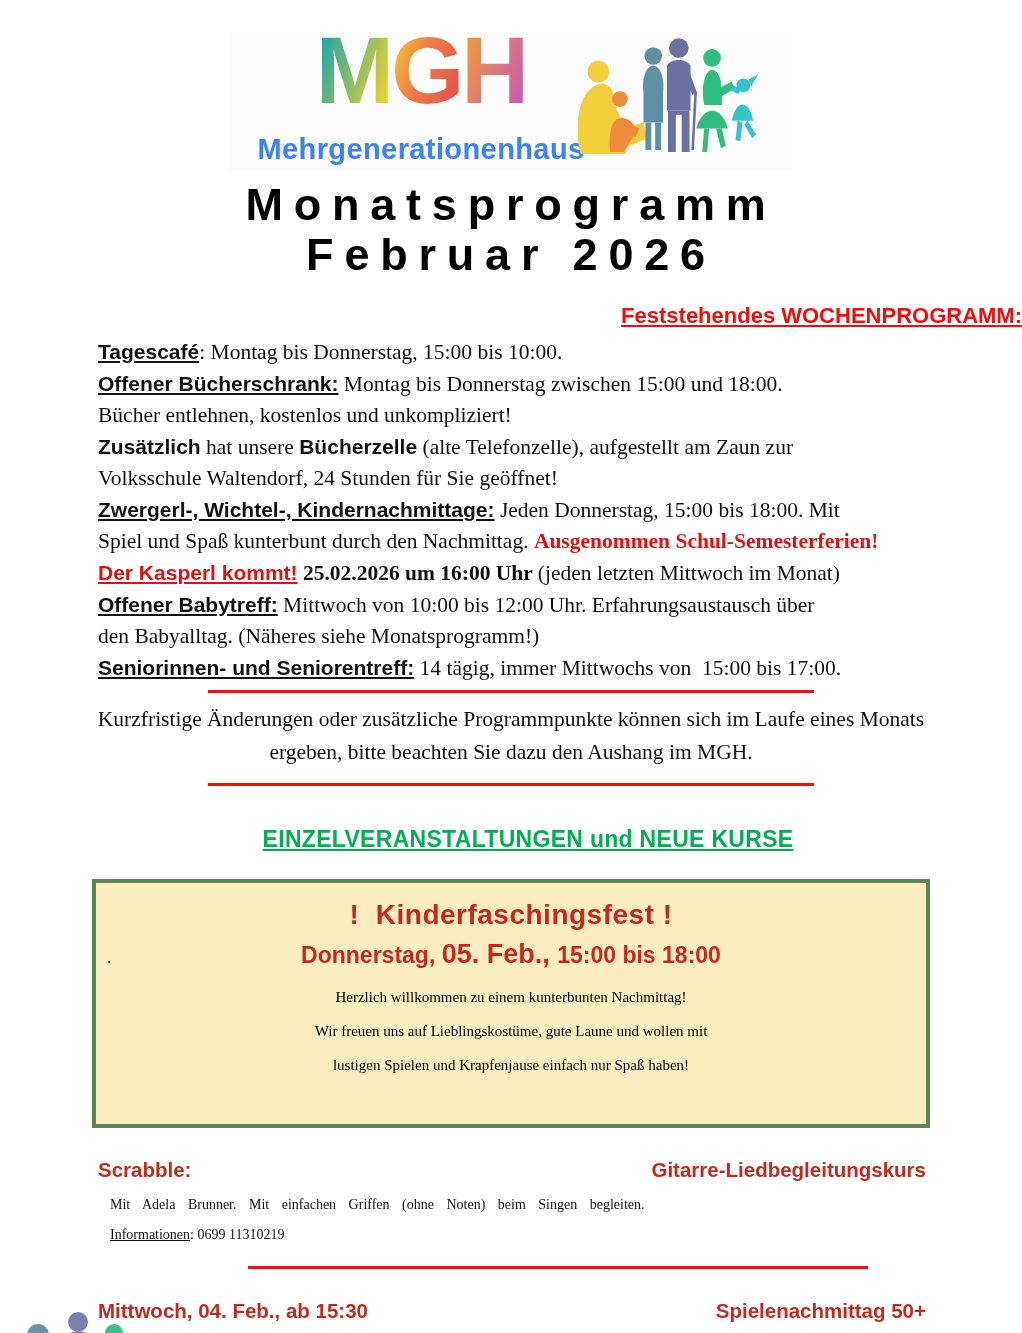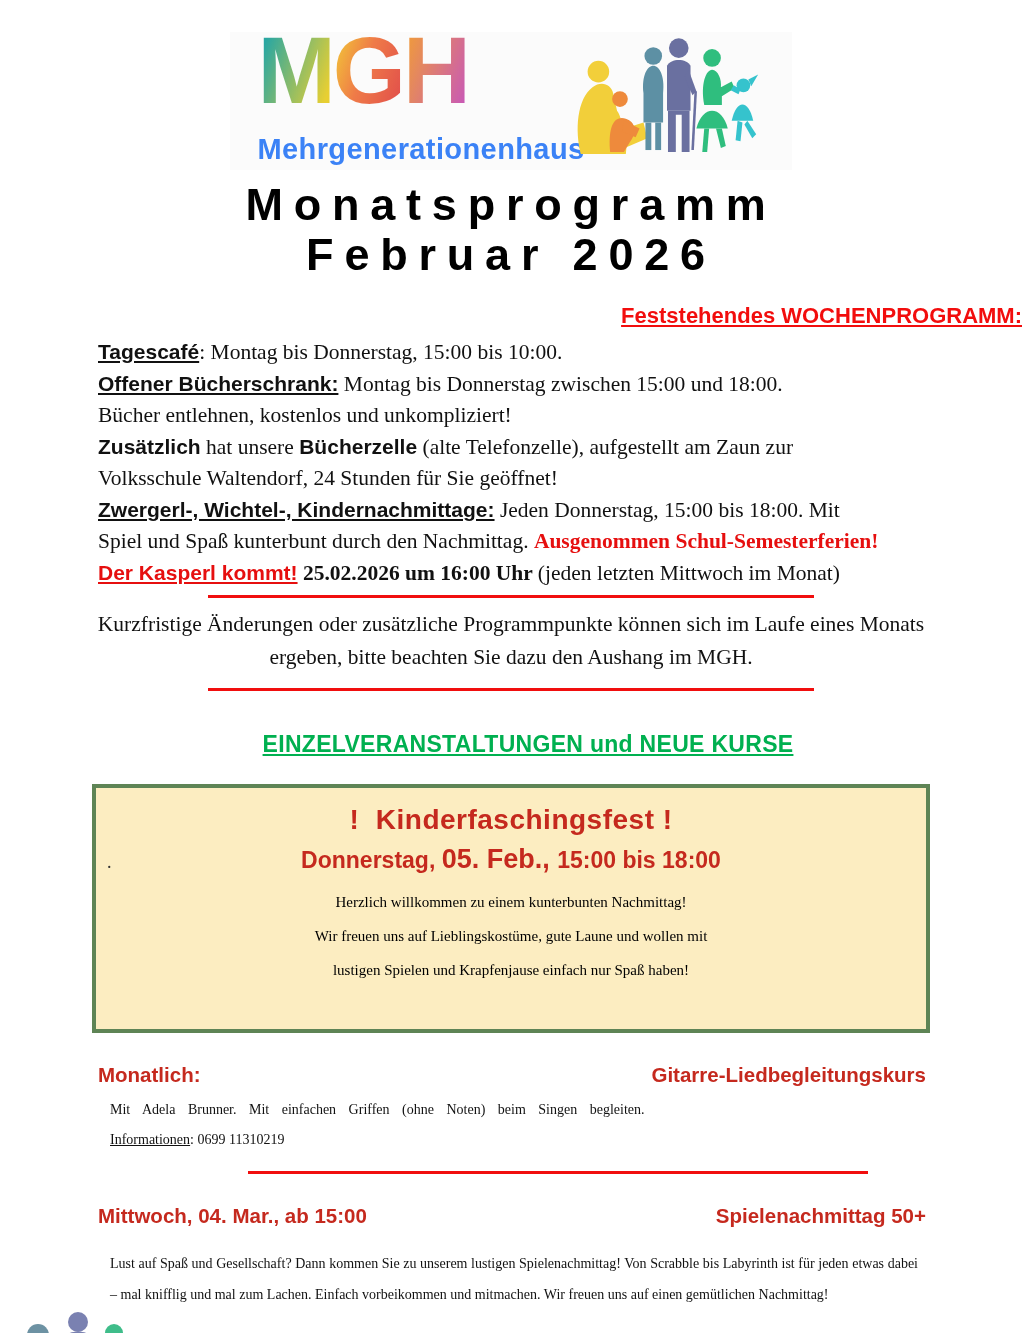--- a/index.html
+++ b/index.html
@@ -2,21 +2,21 @@
 <html lang="de"><head>
 <meta charset="utf-8">
 <style>
   html,body{margin:0;padding:0;background:#ffffff;}
   body{width:1022px;height:1333px;overflow:hidden;font-family:"Liberation Sans",sans-serif;color:#111;}
   .page{position:relative;width:1022px;height:1333px;overflow:hidden;background:#fff;}
 
   
   .logo-block{width:562px;height:138px;margin:32px auto 0;background:#fbfbfb;display:flex;align-items:flex-end;justify-content:center;}
   .logo-inner{display:flex;align-items:flex-end;}
-  .logo-text{display:flex;flex-direction:column;align-items:flex-start;padding-bottom:4px;}
+  .logo-text{display:flex;flex-direction:column;align-items:center;padding-bottom:4px;}
   .mgh-letters{font-weight:bold;font-size:94px;line-height:0.88;letter-spacing:-3px;}
   .mgh-letters span{-webkit-background-clip:text;background-clip:text;color:transparent;display:inline-block;}
   .lm{background:linear-gradient(110deg,#2aa7a2 12%,#e8cf32 88%);}
   .lg{background:linear-gradient(110deg,#f2c937 4%,#ef7b48 45%,#e2514b 92%);}
   .lh{background:linear-gradient(110deg,#ef9a3d 8%,#c95ab4 92%);}
   .logo-sub{color:#3b82f6;font-size:29px;font-weight:bold;letter-spacing:0.4px;margin-top:20px;}
   .people-svg{width:196px;height:134px;margin-left:-16px;}
 
   
   .title{font-weight:bold;text-align:center;font-size:45px;letter-spacing:0.24em;line-height:1.12;margin-top:10px;color:#000;}
@@ -123,20 +123,22 @@
 
   <div class="sec-head">Feststehendes WOCHENPROGRAMM:</div>
 
   <div class="weekly">
     <p><span class="lbl">Tagescafé</span><span>: Montag bis Donnerstag, 15:00 bis 10:00.</span></p>
     <p><span class="lbl">Offener Bücherschrank:</span><span> Montag bis Donnerstag zwischen 15:00 und 18:00.</span></p>
     <p>Bücher entlehnen, kostenlos und unkompliziert!</p>
     <p><span class="b">Zusätzlich</span><span> hat unsere </span><span class="b">Bücherzelle</span><span> (alte Telefonzelle), aufgestellt am Zaun zur</span><br><span>Volksschule Waltendorf, 24 Stunden für Sie geöffnet!</span></p>
     <p><span class="lbl">Zwergerl-, Wichtel-, Kindernachmittage:</span><span> Jeden Donnerstag, 15:00 bis 18:00. Mit</span><br><span>Spiel und Spaß kunterbunt durch den Nachmittag. </span><span class="alert">Ausgenommen Schul-Semesterferien!</span></p>
     <p><span class="lbl redlbl">Der Kasperl kommt!</span><span class="bser">&nbsp;25.02.2026 um 16:00 Uhr </span><span>(jeden letzten Mittwoch im Monat)</span></p>
+    <p><span class="lbl">Offener Babytreff:</span><span> Mittwoch von 10:00 bis 12:00 Uhr. Erfahrungsaustausch über</span><br><span>den Babyalltag. (Näheres siehe Monatsprogramm!)</span></p>
+    <p><span class="lbl">Seniorinnen- und Seniorentreff:</span><span>&nbsp;14 tägig, immer Mittwochs von &nbsp;15:00 bis 17:00.</span></p>
   </div>
 
   <div class="sep"></div>
 
   <div class="notice">Kurzfristige Änderungen oder zusätzliche Programmpunkte können sich im Laufe eines Monats ergeben, bitte beachten Sie dazu den Aushang im MGH.</div>
 
   <div class="sep sep2"></div>
 
   <div class="events-head">EINZELVERANSTALTUNGEN und NEUE KURSE</div>
 
@@ -145,32 +147,32 @@
     <div class="fbox-title">!&nbsp; Kinderfaschingsfest !</div>
     <div class="fbox-sub"><span>Donnerstag, </span><span class="big">05. Feb., </span><span>15:00 bis 18:00</span></div>
     <div class="fbox-body">
       <span>Herzlich willkommen zu einem kunterbunten Nachmittag!</span><br>
       <span>Wir freuen uns auf Lieblingskostüme, gute Laune und wollen mit</span><br>
       <span>lustigen Spielen und Krapfenjause einfach nur Spaß haben!</span>
     </div>
   </div>
 
   <div class="row-head">
-    <span>Monatlich:</span>
+    <span>Scrabble:</span>
     <span>Gitarre-Liedbegleitungskurs</span>
   </div>
   <div class="body-par">
     <span class="wide">Mit Adela Brunner. Mit einfachen Griffen (ohne Noten) beim Singen begleiten.</span><br>
     <span class="u">Informationen</span><span>: 0699 11310219</span>
   </div>
 
   <div class="sep sep3"></div>
 
   <div class="row-head">
-    <span>Mittwoch, 04. Mar., ab 15:00</span>
+    <span>Mittwoch, 04. Feb., ab 15:30</span>
     <span>Spielenachmittag 50+</span>
   </div>
   <div class="body-par games-par">Lust auf Spaß und Gesellschaft? Dann kommen Sie zu unserem lustigen Spielenachmittag! Von Scrabble bis Labyrinth ist für jeden etwas dabei – mal knifflig und mal zum Lachen. Einfach vorbeikommen und mitmachen. Wir freuen uns auf einen gemütlichen Nachmittag!</div>
 
   <svg class="bottom-figs" width="140" height="28" viewBox="0 0 140 28" aria-hidden="true">
     <circle cx="26" cy="24" r="11" fill="#6d92a3"></circle>
     <circle cx="66" cy="11" r="10" fill="#7a81b1"></circle>
     <path d="M52,28 C54,18 78,18 80,28 Z" fill="#7a81b1"></path>
     <circle cx="102" cy="22" r="9" fill="#3fbd8a"></circle>
   </svg>

